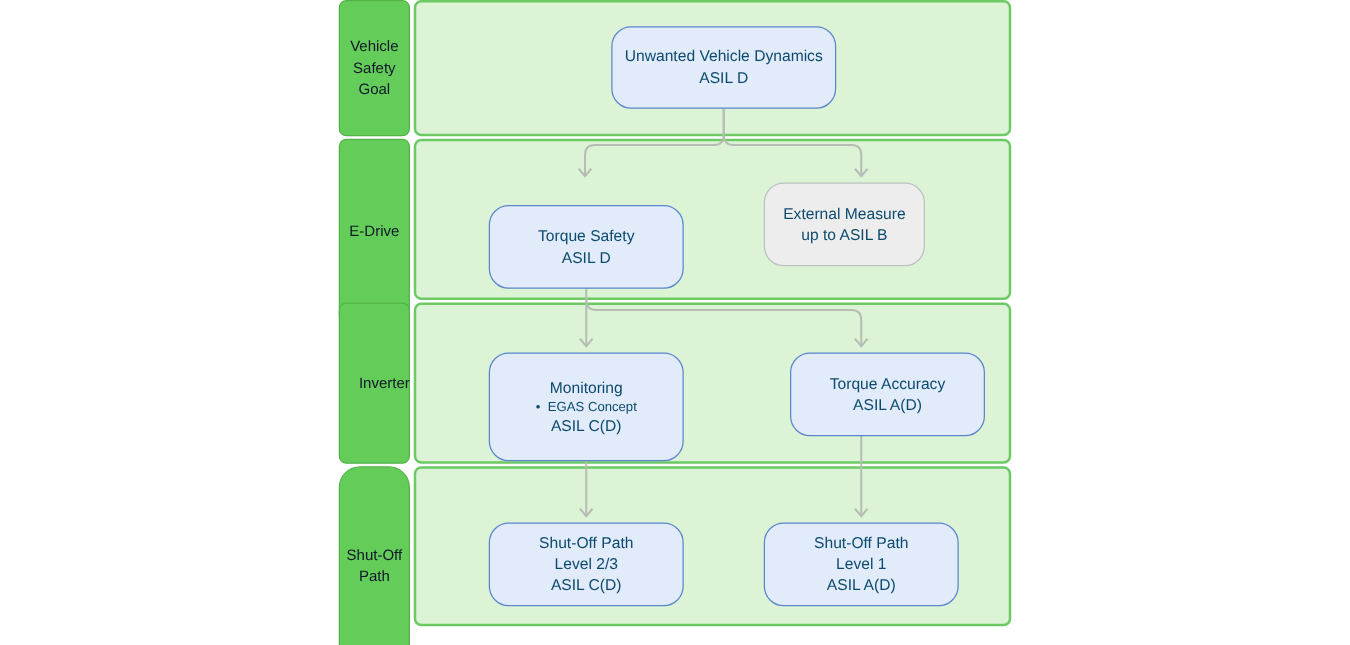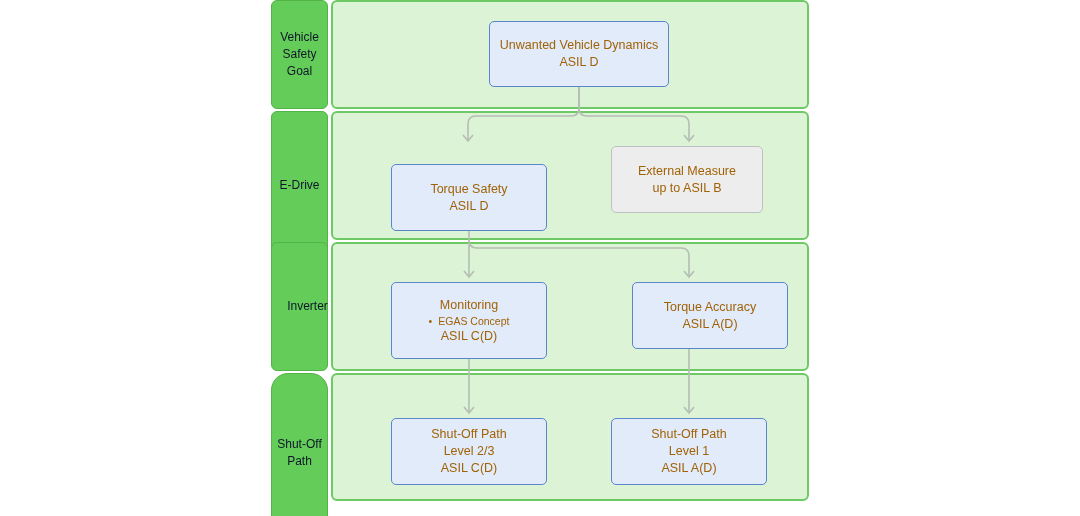--- a/index.html
+++ b/index.html
@@ -11,23 +11,23 @@
     box-sizing: border-box; display: flex; align-items: center; justify-content: center;
     text-align: center; color: #0f172a; font-size: 12px; line-height: 17px;
     white-space: pre-line;
   }
   .lane-body {
     position: absolute; left: 331px; width: 478px;
     background: #dcf3d6; border: 2px solid #6cc964; border-radius: 6px;
     box-sizing: border-box;
   }
   .node {
-    position: absolute; box-sizing: border-box; border-radius: 5px;
+    position: absolute; box-sizing: border-box; border-radius: 16px;
     display: flex; flex-direction: column; align-items: center; justify-content: center;
-    text-align: center; color: #a16207; font-size: 12.5px; line-height: 17px;
+    text-align: center; color: #0c4a6e; font-size: 12.5px; line-height: 17px;
   }
   .node.blue { background: #e1ebfa; border: 1.6px solid #5a86cc; }
   .node.gray { background: #ededee; border: 1.6px solid #bcc2c2; }
   .node .bullet { font-size: 10.5px; line-height: 14px; }
   .node .bullet::before { content: "•"; margin-right: 6px; }
   svg.connectors { position: absolute; left: 0; top: 0; pointer-events: none; }
 </style>
 </head>
 <body>
 
@@ -67,26 +67,26 @@
 <div class="node blue" style="left:489px;top:21px;width:180px;height:66px;">
   <span>Unwanted Vehicle Dynamics</span>
   <span>ASIL D</span>
 </div>
 
 <div class="node blue" style="left:391px;top:164px;width:156px;height:67px;">
   <span>Torque Safety</span>
   <span>ASIL D</span>
 </div>
 
-<div class="node gray" style="left:611px;top:146px;width:152px;height:67px;">
+<div class="node gray" style="left:611px;top:146px;width:129px;height:67px;">
   <span>External Measure</span>
   <span>up to ASIL B</span>
 </div>
 
-<div class="node blue" style="left:391px;top:282px;width:156px;height:77px;">
+<div class="node blue" style="left:391px;top:282px;width:156px;height:87px;">
   <span>Monitoring</span>
   <span class="bullet">EGAS Concept</span>
   <span>ASIL C(D)</span>
 </div>
 
 <div class="node blue" style="left:611px;top:282px;width:156px;height:67px;margin-left:21px;">
   <span>Torque Accuracy</span>
   <span>ASIL A(D)</span>
 </div>
 

